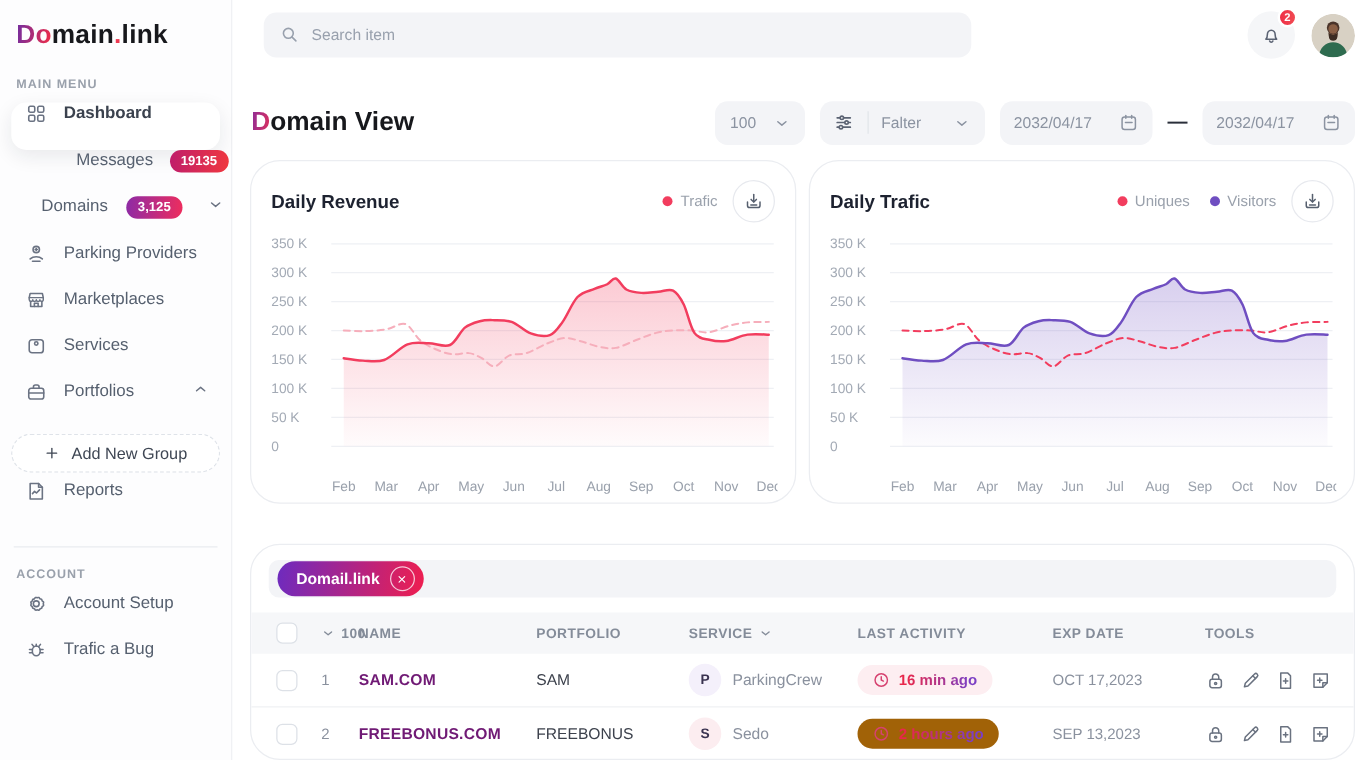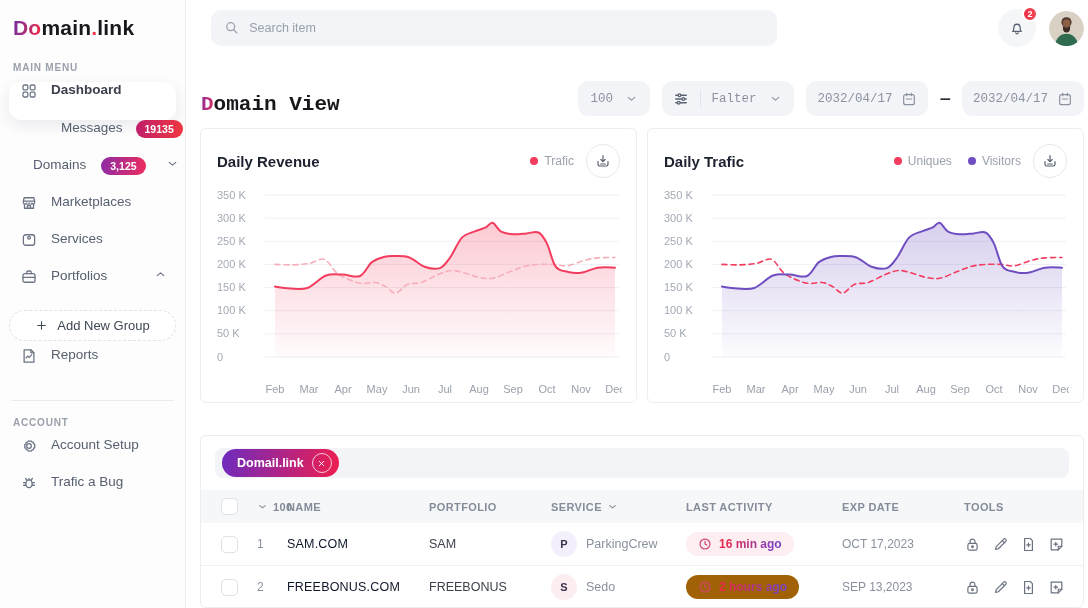--- a/index.html
+++ b/index.html
@@ -44,37 +44,37 @@
     font-family:"Liberation Sans",sans-serif; width:100%; }
   .search input::placeholder { color:#98a0ad; }
   .top-right { margin-left:auto; display:flex; align-items:center; gap:13px; }
   .bell-btn { position:relative; width:38px; height:38px; border-radius:50%; background:#f5f6f8;
     display:flex; align-items:center; justify-content:center; color:#5b6373; cursor:pointer; }
   .notif { position:absolute; top:-3px; right:-2px; min-width:16px; height:16px; border-radius:9px;
     background:linear-gradient(95deg,#ef2d46,#f14b52); border:2px solid #fff; color:#fff;
     font-size:9px; font-weight:700; display:flex; align-items:center; justify-content:center; padding:0 3px; }
   .avatar { width:35px; height:35px; border-radius:50%; overflow:hidden; cursor:pointer; }
 
-  .page-head { margin-top:24px; height:36px; display:flex; align-items:flex-end;font-family:Liberation Mono, monospace; }
+  .page-head { margin-top:24px; height:36px; display:flex; align-items:center; }
   .page-title { font-size:21px; font-weight:800; color:#17181c; padding-left:1px; }
   .page-title .grad { background:linear-gradient(100deg,#8b2d9a,#e03059);
     -webkit-background-clip:text; background-clip:text; color:transparent; }
   .head-controls { margin-left:auto; display:flex; align-items:center; gap:12px; }
   .ctl { background:#f3f4f7; border-radius:10px; height:35px; display:flex; align-items:center;
     color:#8b93a1; font-size:12.5px; cursor:pointer; }
   .ctl.pagesize { width:72px; padding:0 12px; justify-content:space-between; }
   .ctl.filter { width:132px; padding:0 12px 0 10px; gap:10px; }
   .ctl.filter .sep { width:1px; height:18px; background:#e2e5ea; }
   .ctl.filter .flabel { flex:1; color:#8b93a1; }
   .ctl.date { width:122px; padding:0 11px; justify-content:space-between; }
   .range-dash { color:#2a2f3a; font-weight:600; }
 
   
   .charts { margin-top:12px; display:flex; gap:10px; }
-  .card { background:#fff; border:1px solid #ebedf1; border-radius:6px; }
+  .card { background:#fff; border:1px solid #ebedf1; border-radius:24px; }
   .chart-card { width:437px; height:275px; padding:14px 16px 0 16px; }
   .chart-head { display:flex; align-items:center; height:36px; }
   .chart-title { font-size:15px; font-weight:700; color:#1d2230; }
   .legend { margin-left:auto; display:flex; align-items:center; gap:16px; margin-right:12px; }
   .leg-item { display:flex; align-items:center; gap:6px; font-size:12px; color:#9aa1ac; }
   .leg-dot { width:8px; height:8px; border-radius:50%; }
   .dl-btn { width:34px; height:34px; border-radius:50%; border:1px solid #e7e9ee; background:#fff;
     display:flex; align-items:center; justify-content:center; color:#565f6e; cursor:pointer; }
   .chart-svg { display:block; margin-top:2px; }
   .tick-txt { font-size:11px; fill:#a3aab5; }
@@ -90,21 +90,21 @@
   .chip-x { width:20px; height:20px; border-radius:50%; border:1.4px solid rgba(255,255,255,.75);
     display:flex; align-items:center; justify-content:center; color:#fff; }
   .tgrid { display:grid; grid-template-columns:36px 30px 142px 122px 135px 156px 122px 1fr;
     align-items:center; padding-left:20px; }
   .thead { margin-top:12px; height:33px; background:#f6f7f9; color:#848c99; font-size:11px;
     letter-spacing:.4px; font-weight:700; }
   .thead .hcell { display:flex; align-items:center; gap:5px; }
   .trow { height:43px; border-bottom:1px solid #f0f1f4; font-size:12.5px; }
   .cb { width:17px; height:17px; border:1.5px solid #dde1e7; border-radius:5px; background:#fff; cursor:pointer; }
   .num { color:#8a919e; font-size:12px; }
-  .dname { font-weight:400; color:#0f172a; letter-spacing:.2px; }
+  .dname { font-weight:700; color:#701a75; letter-spacing:.2px; }
   .portf { color:#3c414c; }
   .svc { display:flex; align-items:center; gap:9px; color:#8a919e; }
   .svc-ini { width:26px; height:26px; border-radius:50%; display:flex; align-items:center;
     justify-content:center; font-size:11px; font-weight:700; color:#3a3350; }
   .svc-ini.p { background:#f4f0fb; }
   .svc-ini.s { background:#fcedf0; }
   .pill { display:inline-flex; align-items:center; gap:7px; height:24px; padding:0 12px;
     border-radius:14px; font-size:12px; font-weight:700; }
   .pill .ptxt { background:linear-gradient(90deg,#e8274b 10%,#7b3fc4 90%);
     -webkit-background-clip:text; background-clip:text; color:transparent; }
@@ -154,20 +154,29 @@
             <ellipse cx="12" cy="12" rx="3.6" ry="8.2"></ellipse>
             <line x1="4" y1="12" x2="20" y2="12"></line>
           </svg></span>
       <span class="lbl">Domains</span>
       <span class="badge dom">3,125</span>
       <span class="chev-r2 ic-sm"><svg viewBox="0 0 24 24" fill="none" stroke="currentColor" stroke-width="2.2" stroke-linecap="round" stroke-linejoin="round" width="13" height="13">
             <polyline points="6 10 12 15 18 10"></polyline>
           </svg></span>
     </div>
 
+    <div class="side-item">
+      <span class="ic"><svg viewBox="0 0 24 24" fill="none" stroke="currentColor" stroke-width="1.7" stroke-linecap="round" stroke-linejoin="round">
+            <circle cx="12" cy="7.5" r="3.4"></circle>
+            <path d="M12 6.2v2.6M10.8 7.5h2.4"></path>
+            <path d="M5.5 17.5c2-1.8 4.2-2.3 6.5-2.3s4.5.5 6.5 2.3"></path>
+            <path d="M8 20h8"></path>
+          </svg></span>
+      <span class="lbl">Parking Providers</span>
+    </div>
 
     <div class="side-item">
       <span class="ic"><svg viewBox="0 0 24 24" fill="none" stroke="currentColor" stroke-width="1.7" stroke-linecap="round" stroke-linejoin="round">
             <path d="M4.5 9.5 5.5 5h13l1 4.5"></path>
             <path d="M4.5 9.5h15v2.2a1.8 1.8 0 0 1-3.6 0 1.9 1.9 0 0 1-3.8 0 1.9 1.9 0 0 1-3.8 0 1.8 1.8 0 0 1-3.8 0z" stroke-width="1.5"></path>
             <path d="M6 13.5V19h12v-5.5"></path>
             <path d="M10 19v-3.5h4V19"></path>
           </svg></span>
       <span class="lbl">Marketplaces</span>
     </div>

